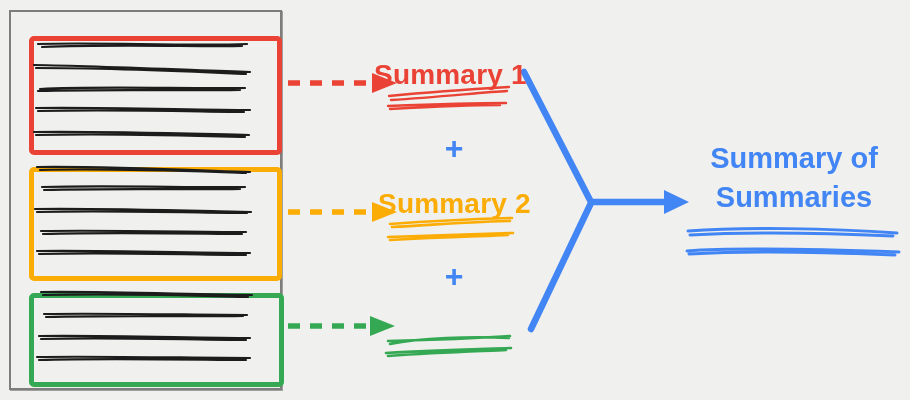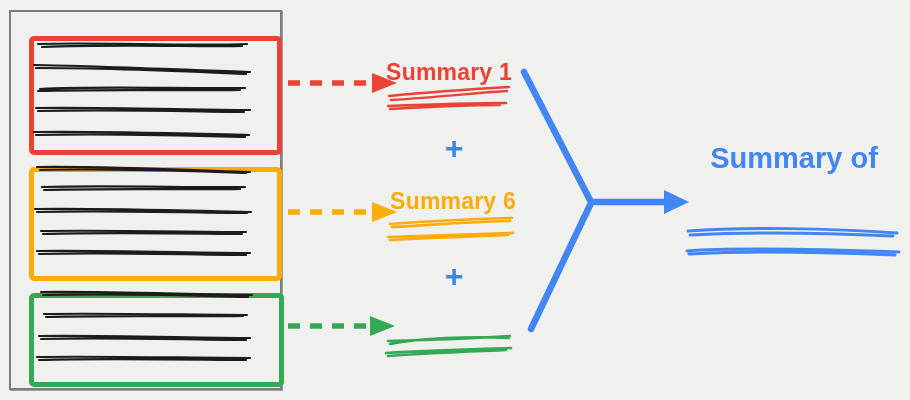--- a/index.html
+++ b/index.html
@@ -51,21 +51,21 @@
   .dash-green  { stroke: var(--color-green); }
   .dashed { fill: none; stroke-width: 5.5; stroke-dasharray: 12 10; }
   .head-red    { fill: var(--color-red); }
   .head-orange { fill: var(--color-orange); }
   .head-green  { fill: var(--color-green); }
   .head-blue   { fill: var(--color-blue); }
   .fork { fill: none; stroke: var(--color-blue); stroke-width: 6.5; stroke-linecap: round; }
   .label {
     position: absolute;
     text-align: center;
-    font-size: 23px;
+    font-size: 28px;
     font-weight: 600;
     letter-spacing: .2px;
     white-space: nowrap;
   }
   .label.red    { color: var(--color-red); }
   .label.orange { color: var(--color-orange); }
   .label.green  { color: var(--color-green); }
   .plus {
     position: absolute;
     width: 50px;
@@ -142,20 +142,21 @@
     <g>
       <path class="fork" d="M524,72 L591,202 M531,329 L591,203 M591,202 L666,202"></path>
       <polygon class="head-blue" points="664,190 689,202 664,214"></polygon>
     </g>
 
     <path class="sketch u-blue" d="M688,231 C740,227 830,228 897,233 M690,235 C760,231 850,234 893,236 M687,251 C740,247 840,250 899,252 M689,254 C760,250 850,253 895,255"></path>
   </svg>
 
   <div class="label red" style="left:374px; top:59px;  width:150px;">Summary 1</div>
   <div class="plus" style="left:429px; top:131px;">+</div>
-  <div class="label orange" style="left:378px; top:188px; width:150px;">Summary 6</div>
+  <div class="label orange" style="left:378px; top:188px; width:150px;">Summary 2</div>
   <div class="plus" style="left:429px; top:259px;">+</div>
 
   <div class="result-title">
     <span>Summary of</span><br>
+    <span>Summaries</span>
   </div>
 
 </div>
 
 </body></html>

